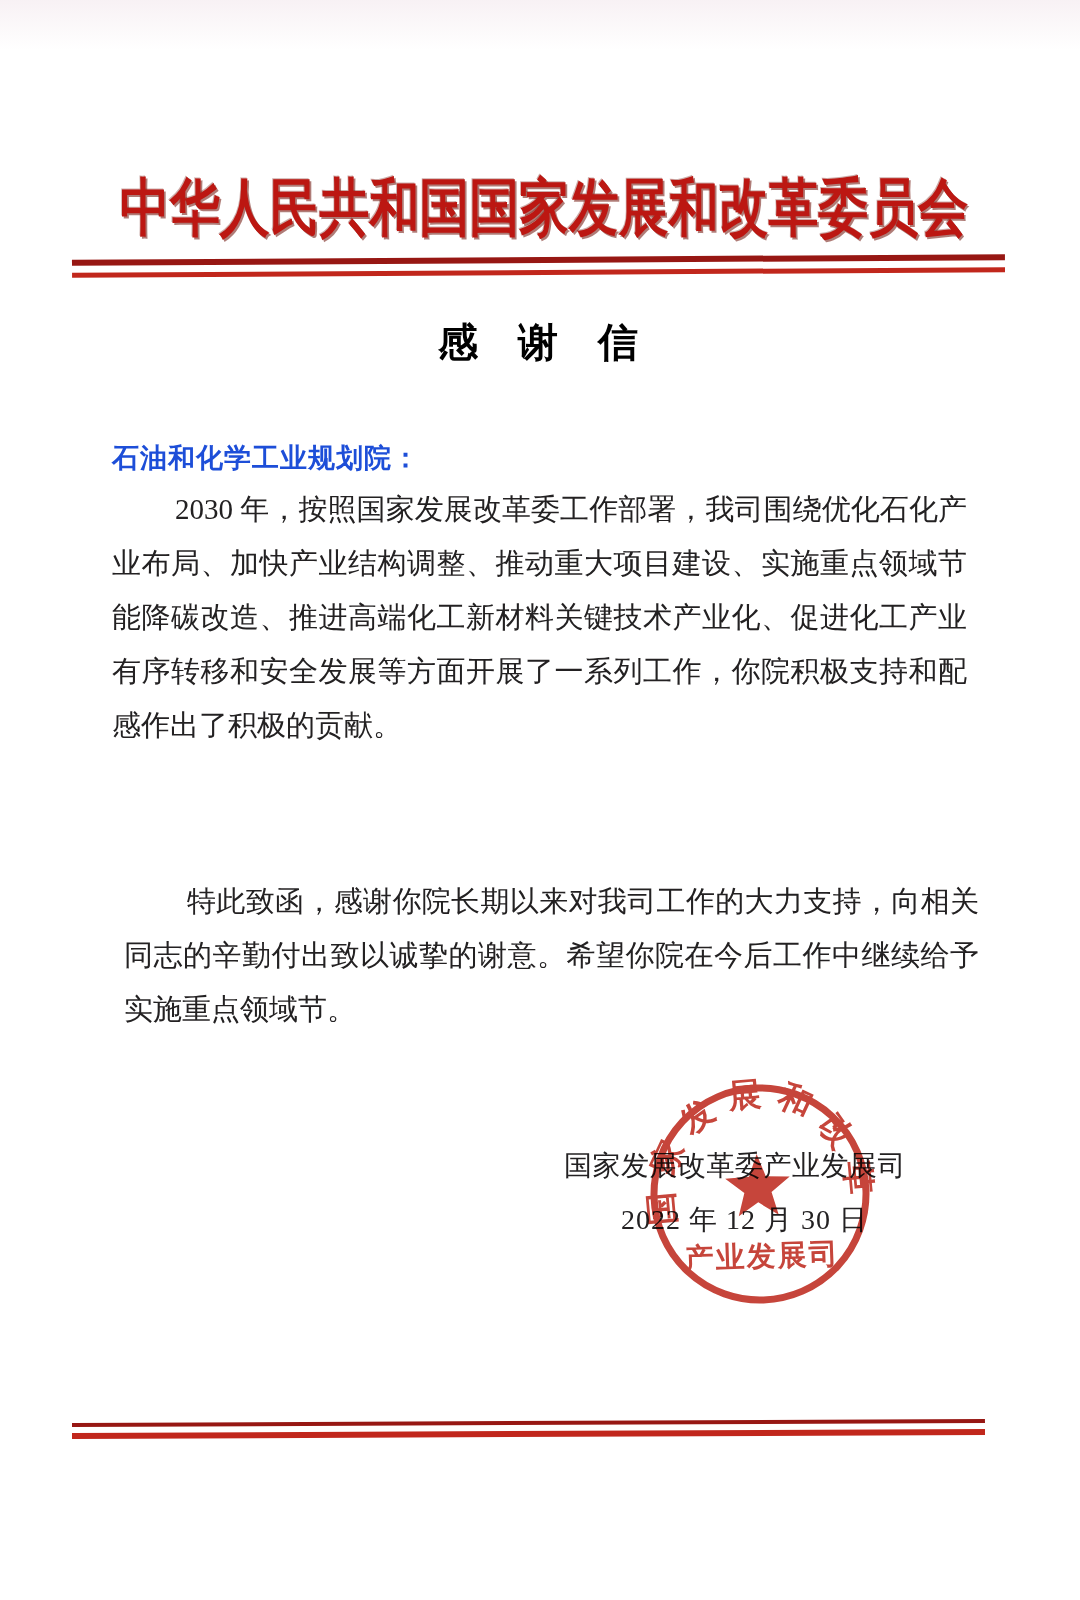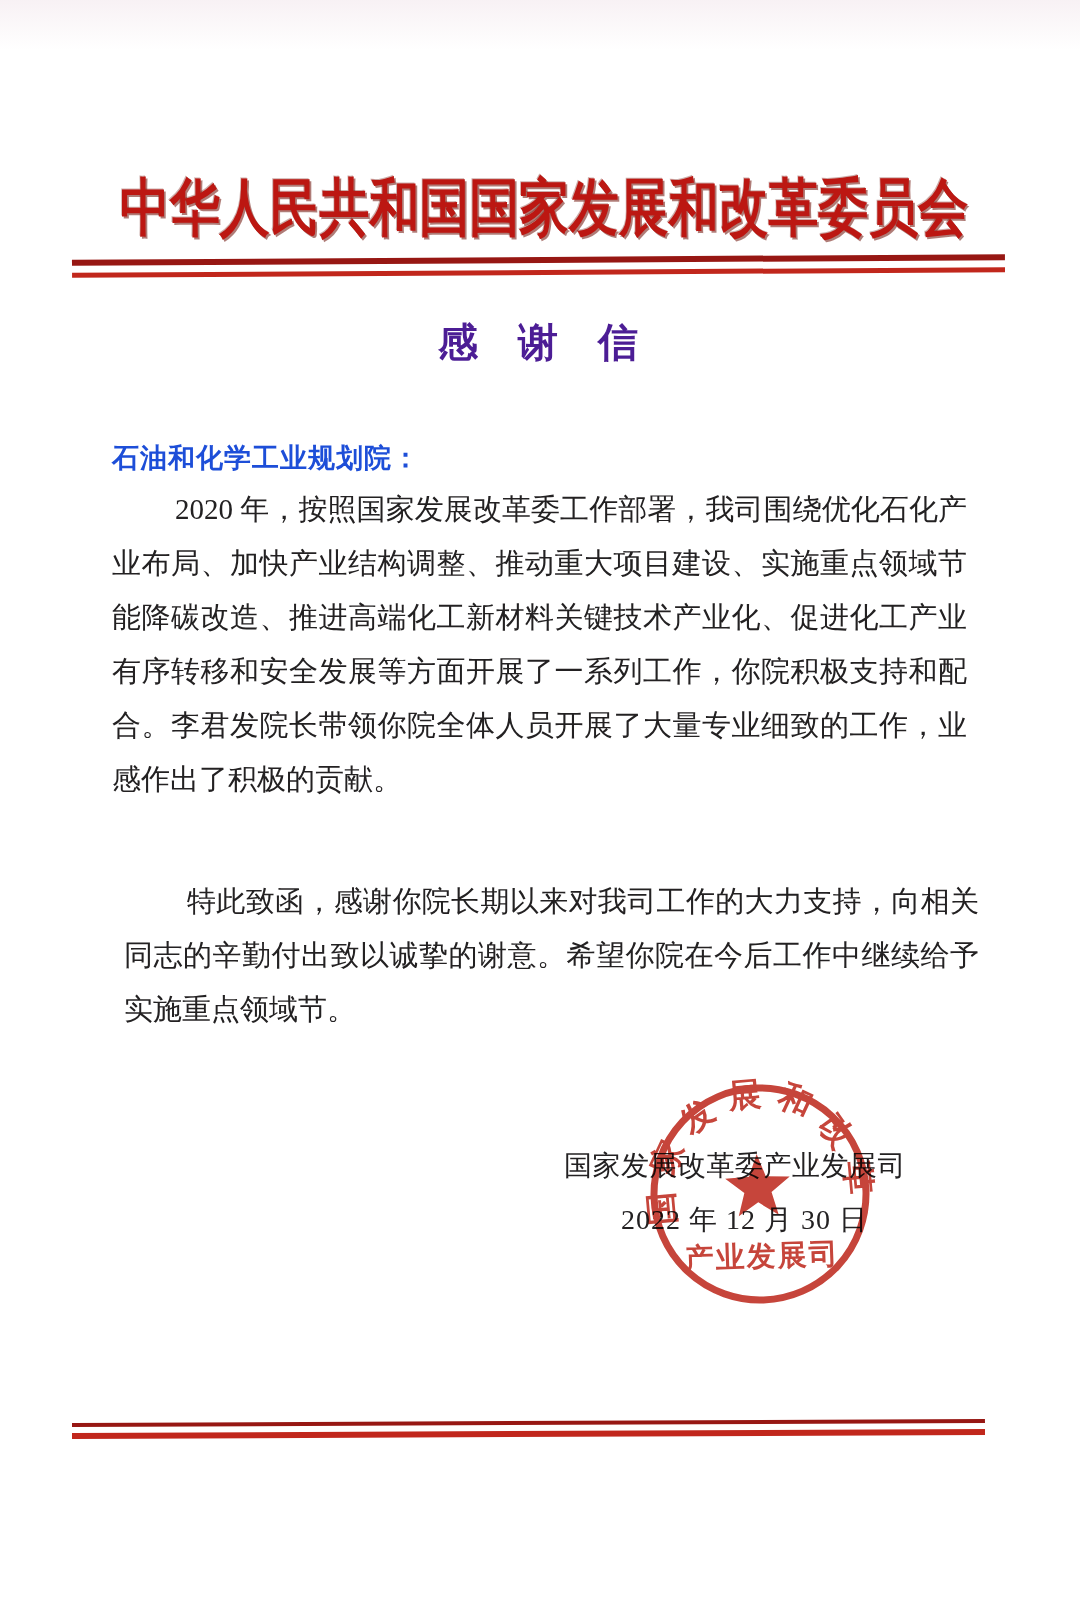--- a/index.html
+++ b/index.html
@@ -40,21 +40,21 @@
   .rule-bottom{top:1421px;width:913px;transform:rotate(-0.25deg);}
   .rule-bottom .l1{height:4px;background:#971713;}
   .rule-bottom .gap{height:6px;}
   .rule-bottom .l2{height:6px;background:#c1271c;}
   
   .doc-title{
     position:absolute;top:315px;left:0;right:36px;
     text-align:center;
     font-size:40px;
     font-weight:700;
-    color:#4c1d95;
+    color:#000000;
     white-space:nowrap;
   }
   
   .salutation{
     position:absolute;top:440px;left:112px;
     font-family:"Liberation Sans","DejaVu Sans",sans-serif;
     font-weight:700;
     font-size:27px;
     letter-spacing:1px;
     color:#1d4ed8;
@@ -103,25 +103,24 @@
     <div class="l1"></div>
     <div class="gap"></div>
     <div class="l2"></div>
   </div>
 
   <div class="doc-title">感　谢　信</div>
 
   <div class="salutation">石油和化学工业规划院：</div>
 
   <div class="para para1">
-    <div class="line indent">2020 年，按照国家发展改革委工作部署，我司围绕优化石化产</div>
+    <div class="line indent">2030 年，按照国家发展改革委工作部署，我司围绕优化石化产</div>
     <div class="line">业布局、加快产业结构调整、推动重大项目建设、实施重点领域节</div>
     <div class="line">能降碳改造、推进高端化工新材料关键技术产业化、促进化工产业</div>
     <div class="line">有序转移和安全发展等方面开展了一系列工作，你院积极支持和配</div>
-    <div class="line">合。李君发院长带领你院全体人员开展了大量专业细致的工作，业</div>
     <div class="line last">感作出了积极的贡献。</div>
   </div>
 
   <div class="para para2">
     <div class="line indent">特此致函，感谢你院长期以来对我司工作的大力支持，向相关</div>
     <div class="line">同志的辛勤付出致以诚挚的谢意。希望你院在今后工作中继续给予</div>
     <div class="line last">实施重点领域节。</div>
   </div>
 
   <div class="signature">国家发展改革委产业发展司</div>

